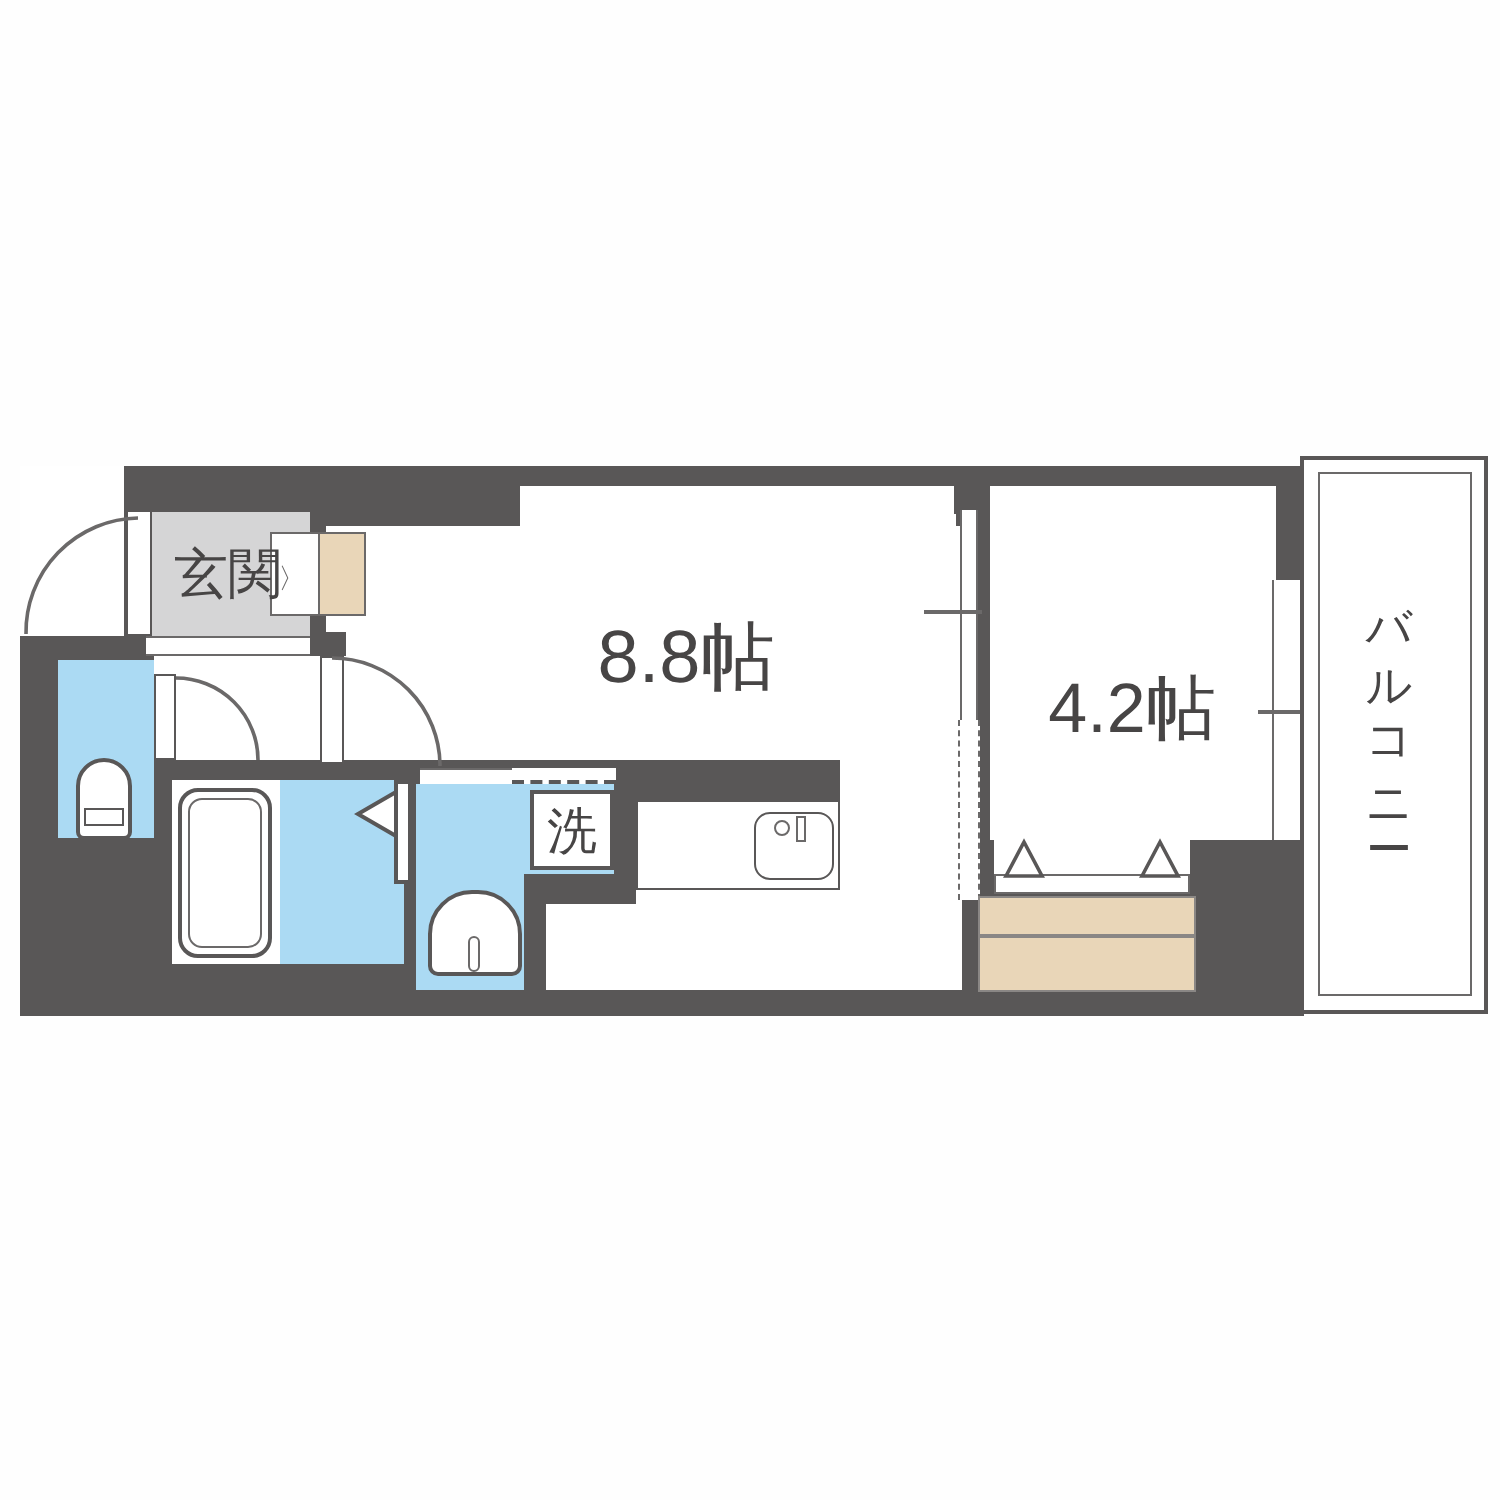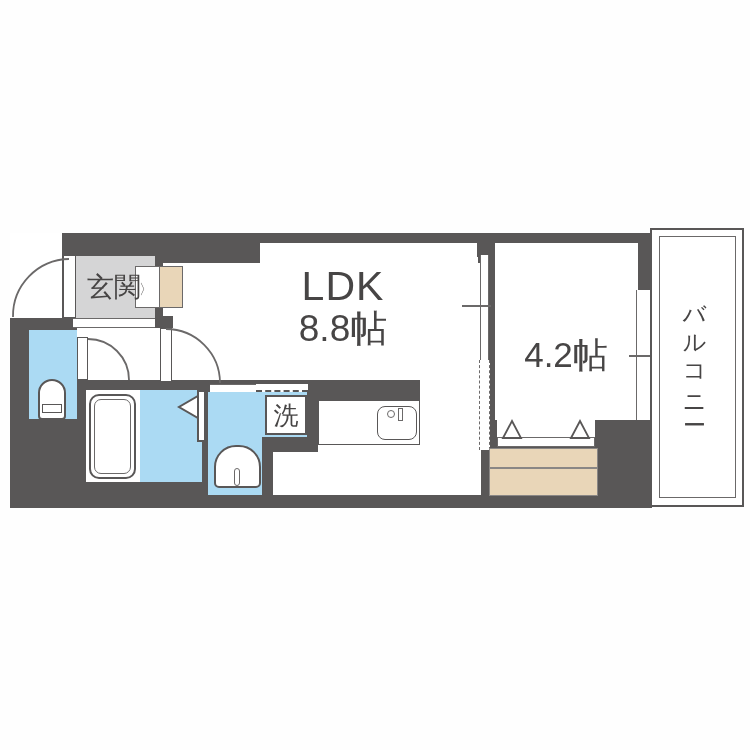--- a/index.html
+++ b/index.html
@@ -103,18 +103,17 @@
     <path d="M 13 317 A 57 57 0 0 1 69 259" fill="none" stroke="#6b6969" stroke-width="1.8"></path>
     <path d="M 88 339 A 41 41 0 0 1 129 380" fill="none" stroke="#6b6969" stroke-width="1.8"></path>
     <path d="M 166 329 A 54 54 0 0 1 220 383" fill="none" stroke="#6b6969" stroke-width="1.8"></path>
     <polygon points="198,396 198,418 179,407" fill="#ffffff" stroke="#595757" stroke-width="2"></polygon>
     <polygon points="503,438 512,421 521,438" fill="#ffffff" stroke="#595757" stroke-width="1.8"></polygon>
     <polygon points="571,438 580,421 589,438" fill="#ffffff" stroke="#595757" stroke-width="1.8"></polygon>
   </svg>
 
   <div class="label" style="left:114px;top:274px;font-size:27px;">玄関</div>
   <div class="label" style="left:146px;top:282px;font-size:14px;color:#6b6969;">〉</div>
-  <div class="label" style="left:343px;top:266px;font-size:41px;letter-spacing:1px;">LDK</div>
   <div class="label" style="left:343px;top:310px;font-size:37px;">8.8帖</div>
   <div class="label" style="left:566px;top:337px;font-size:35px;">4.2帖</div>
   <div class="label vtext" style="left:683px;top:288px;font-size:23px;">バルコニー</div>
 
 </div>
 
 </body></html>

